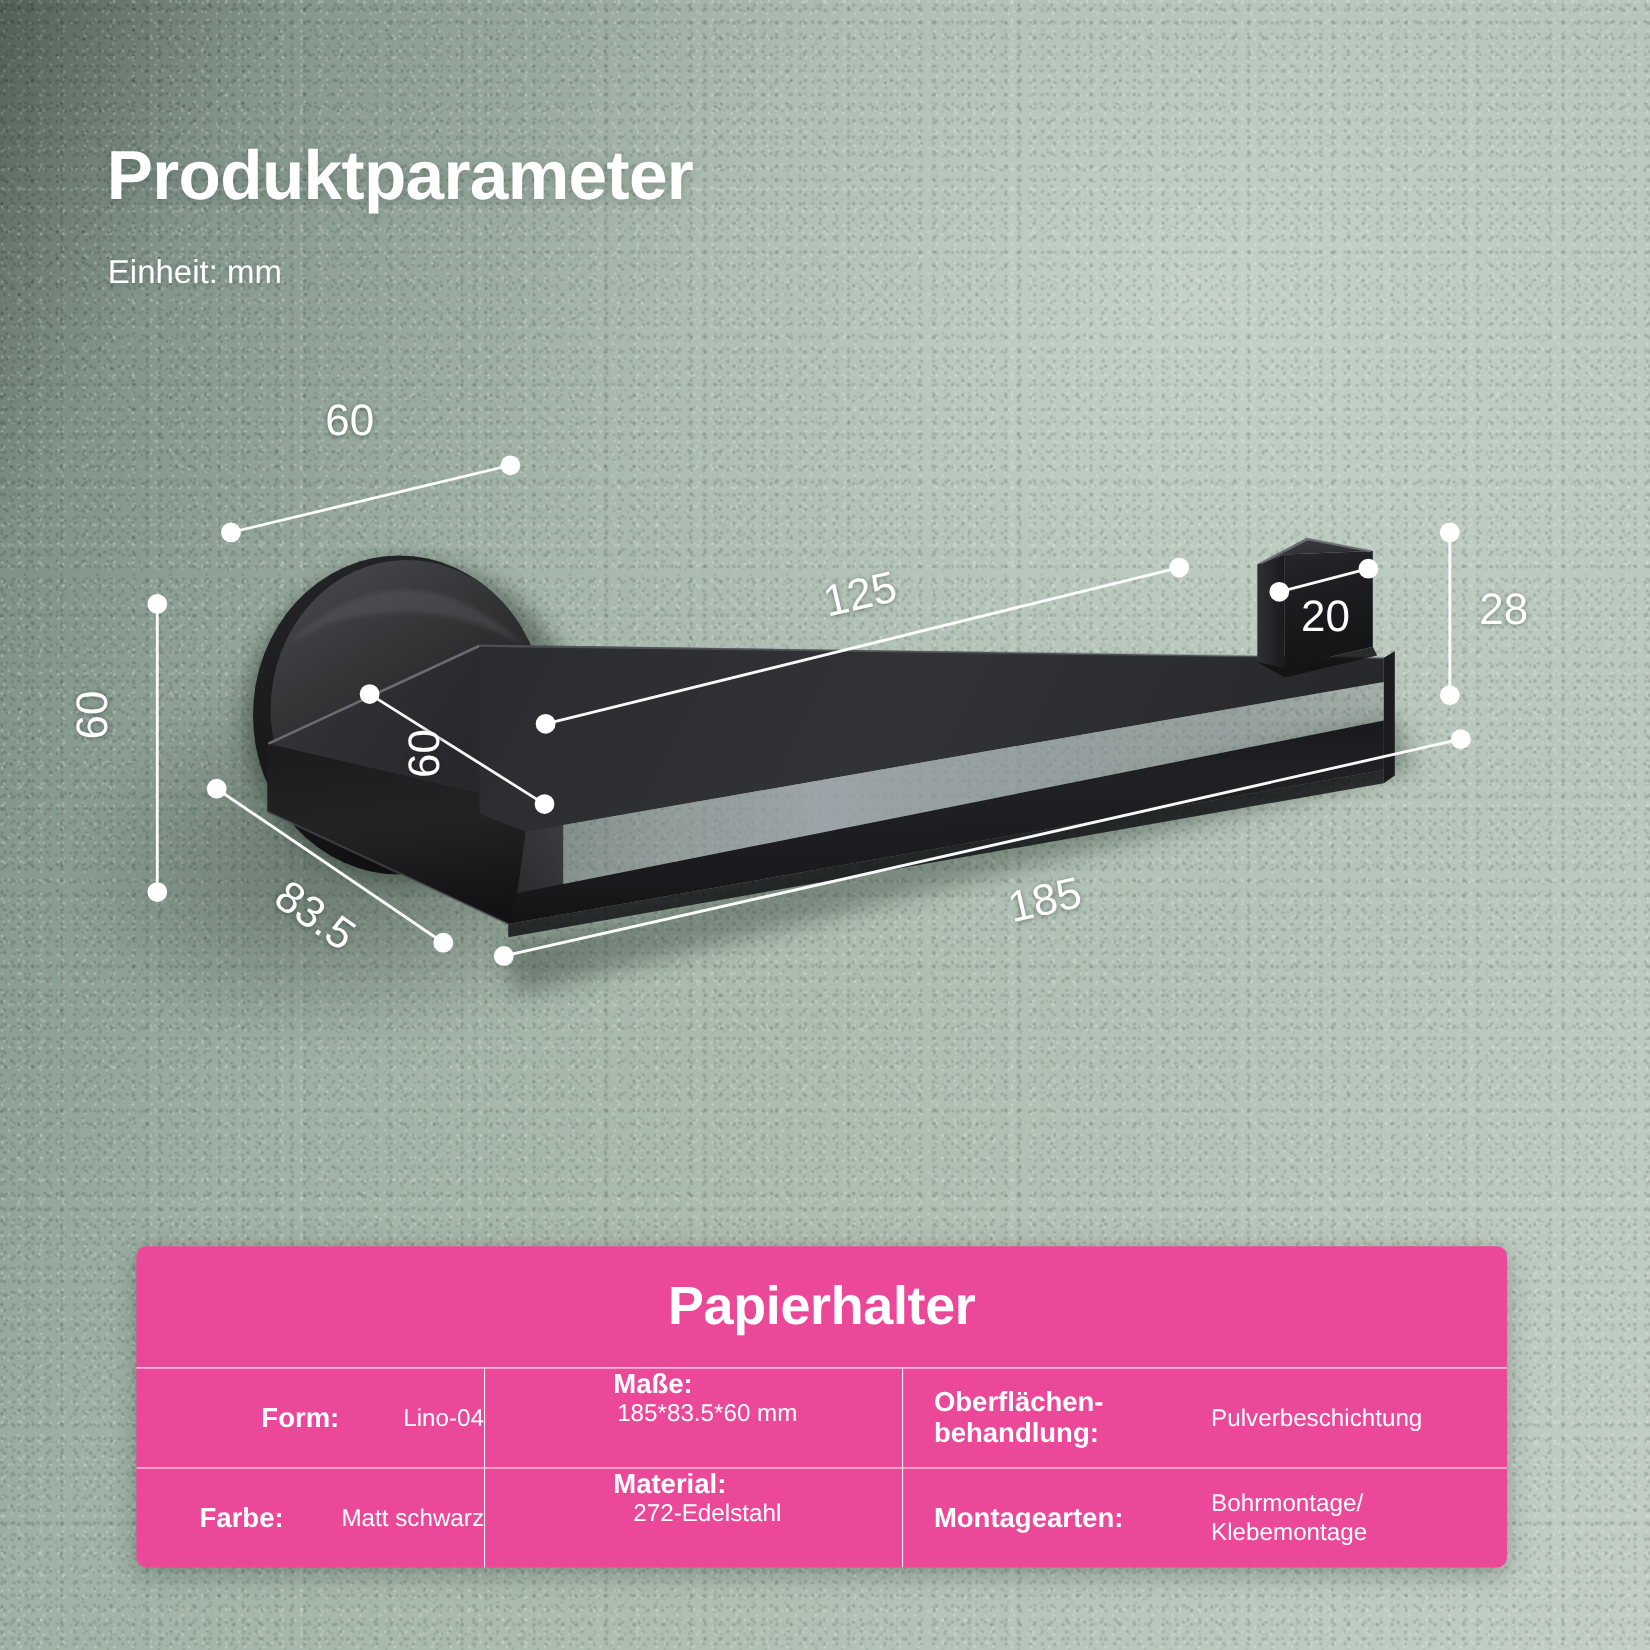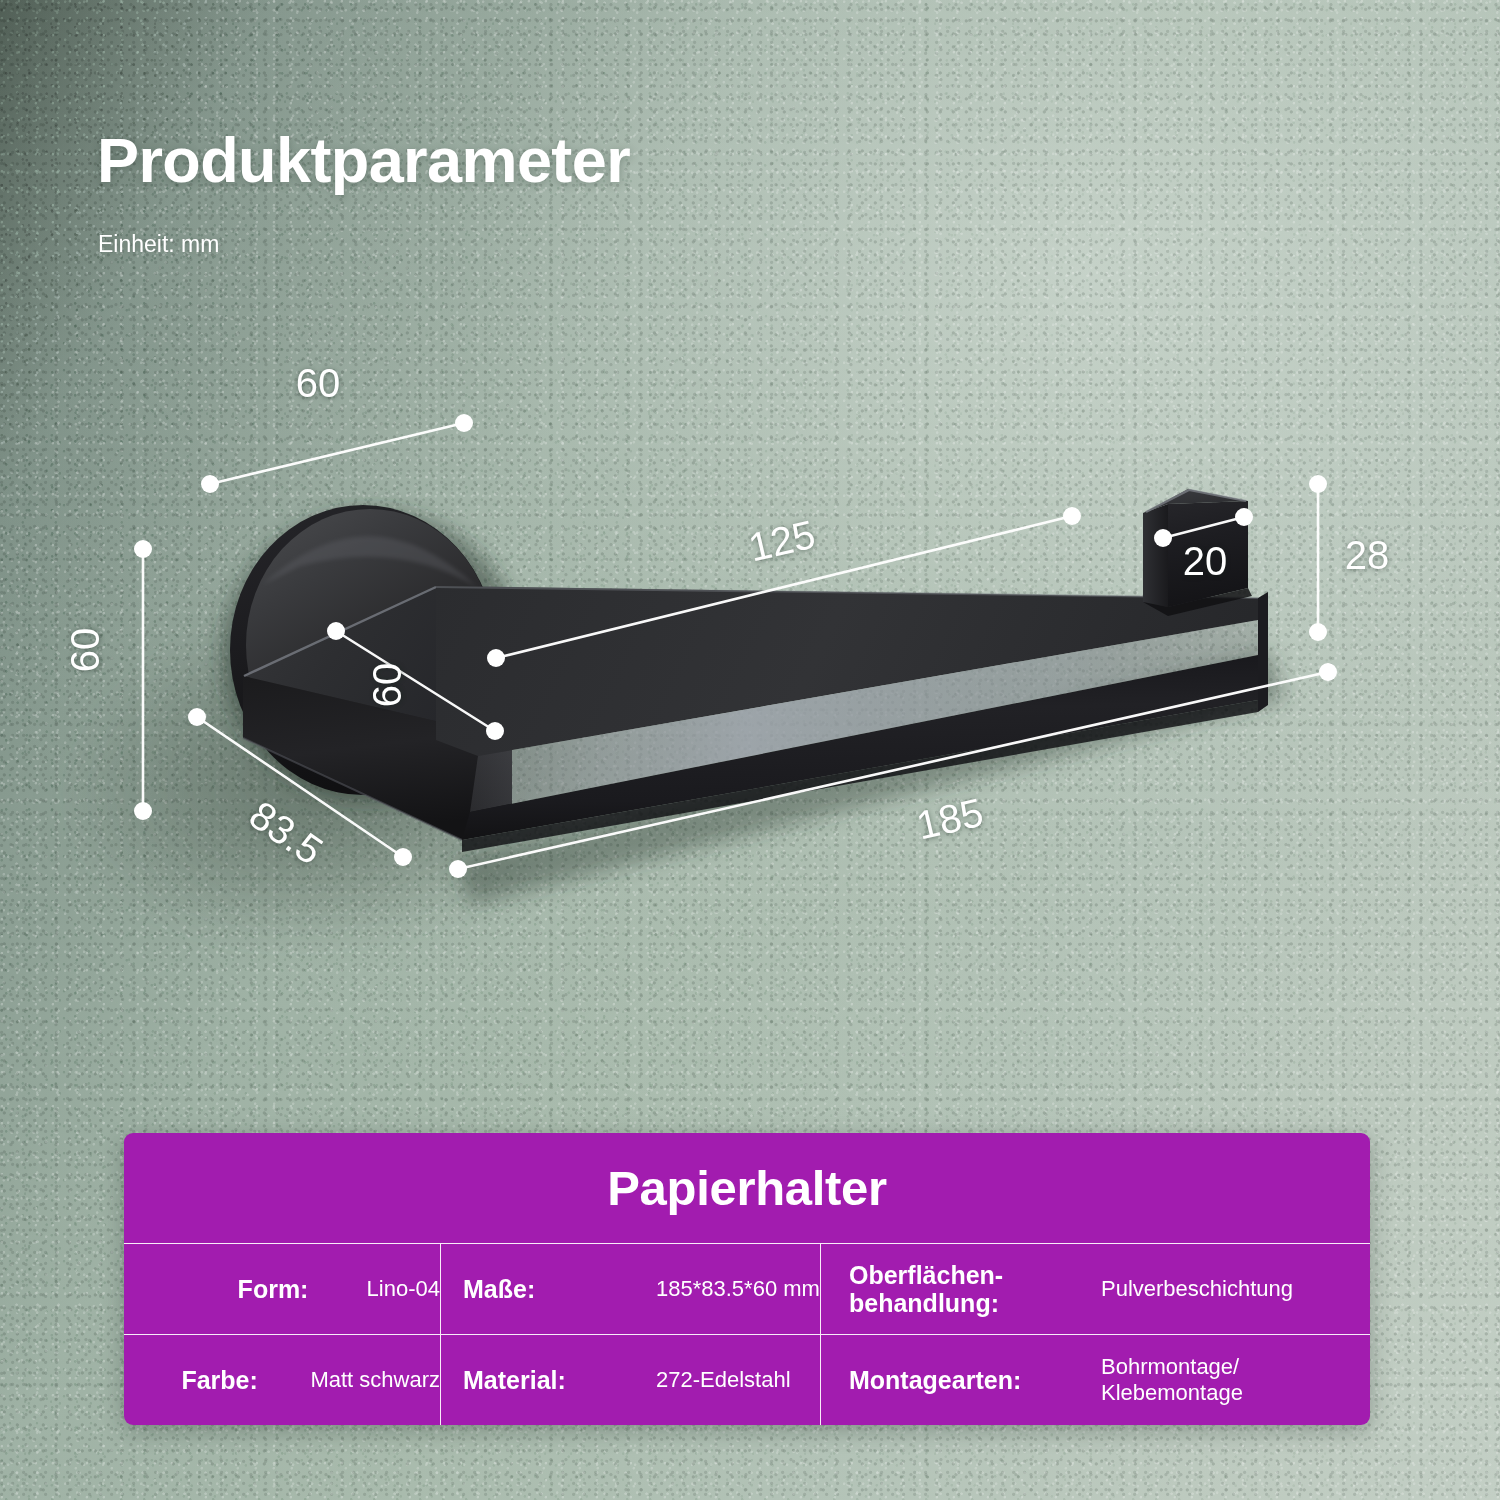--- a/index.html
+++ b/index.html
@@ -54,52 +54,52 @@
 
   
   #title{
     position:absolute; left:97px; top:124px;
     font-size:63px; font-weight:700; letter-spacing:-.6px;
     color:#ffffff; text-shadow:0 2px 10px rgba(30,45,36,.30);
     white-space:nowrap;
   }
   #unit{
     position:absolute; left:98px; top:231px;
-    font-size:23px; font-weight:400; color:#ffffff;
+    font-size:30px; font-weight:400; color:#ffffff;
     text-shadow:0 1px 6px rgba(30,45,36,.28);
     white-space:nowrap;
   }
 
   
   #product{ position:absolute; left:0; top:0; width:1500px; height:1500px; }
 
   
   #dims{ position:absolute; left:0; top:0; width:1500px; height:1500px; }
   .dlabel{
     position:absolute; color:#ffffff; font-weight:400;
     text-shadow:0 1px 5px rgba(20,35,26,.45);
     white-space:nowrap; transform-origin:50% 50%;
   }
 
   
   #spec{
     position:absolute; left:124px; top:1133px; width:1246px; height:292px;
-    background:#a21caf; border-radius:9px;
+    background:#ec4899; border-radius:9px;
     box-shadow:0 6px 22px rgba(22,38,30,.30);
     overflow:hidden;
   }
   #spec-head{
     height:110px; display:flex; align-items:center; justify-content:center;
     color:#fff; font-size:49px; font-weight:700; letter-spacing:-.3px;
   }
   .srow{ display:flex; height:91px; border-top:1.6px solid rgba(255,255,255,.92); }
   .scell{ display:flex; align-items:center; position:relative; padding:0 0 0 0; }
   .scell + .scell{ border-left:1.6px solid rgba(255,255,255,.92); }
   .c1{ width:316px; justify-content:flex-end; padding-right:0; }
-  .c2{ width:380px; }
+  .c2{ width:380px;flex-direction:column; }
   .c3{ flex:1; }
   .klabel{
     color:#fff; font-size:25px; font-weight:700; 
     line-height:1.12; white-space:pre-line;
   }
   .kval{
     color:#fff; font-size:22px; font-weight:400;
     line-height:1.2; white-space:pre-line;
   }
   .c1 .klabel{ width:118px; }

